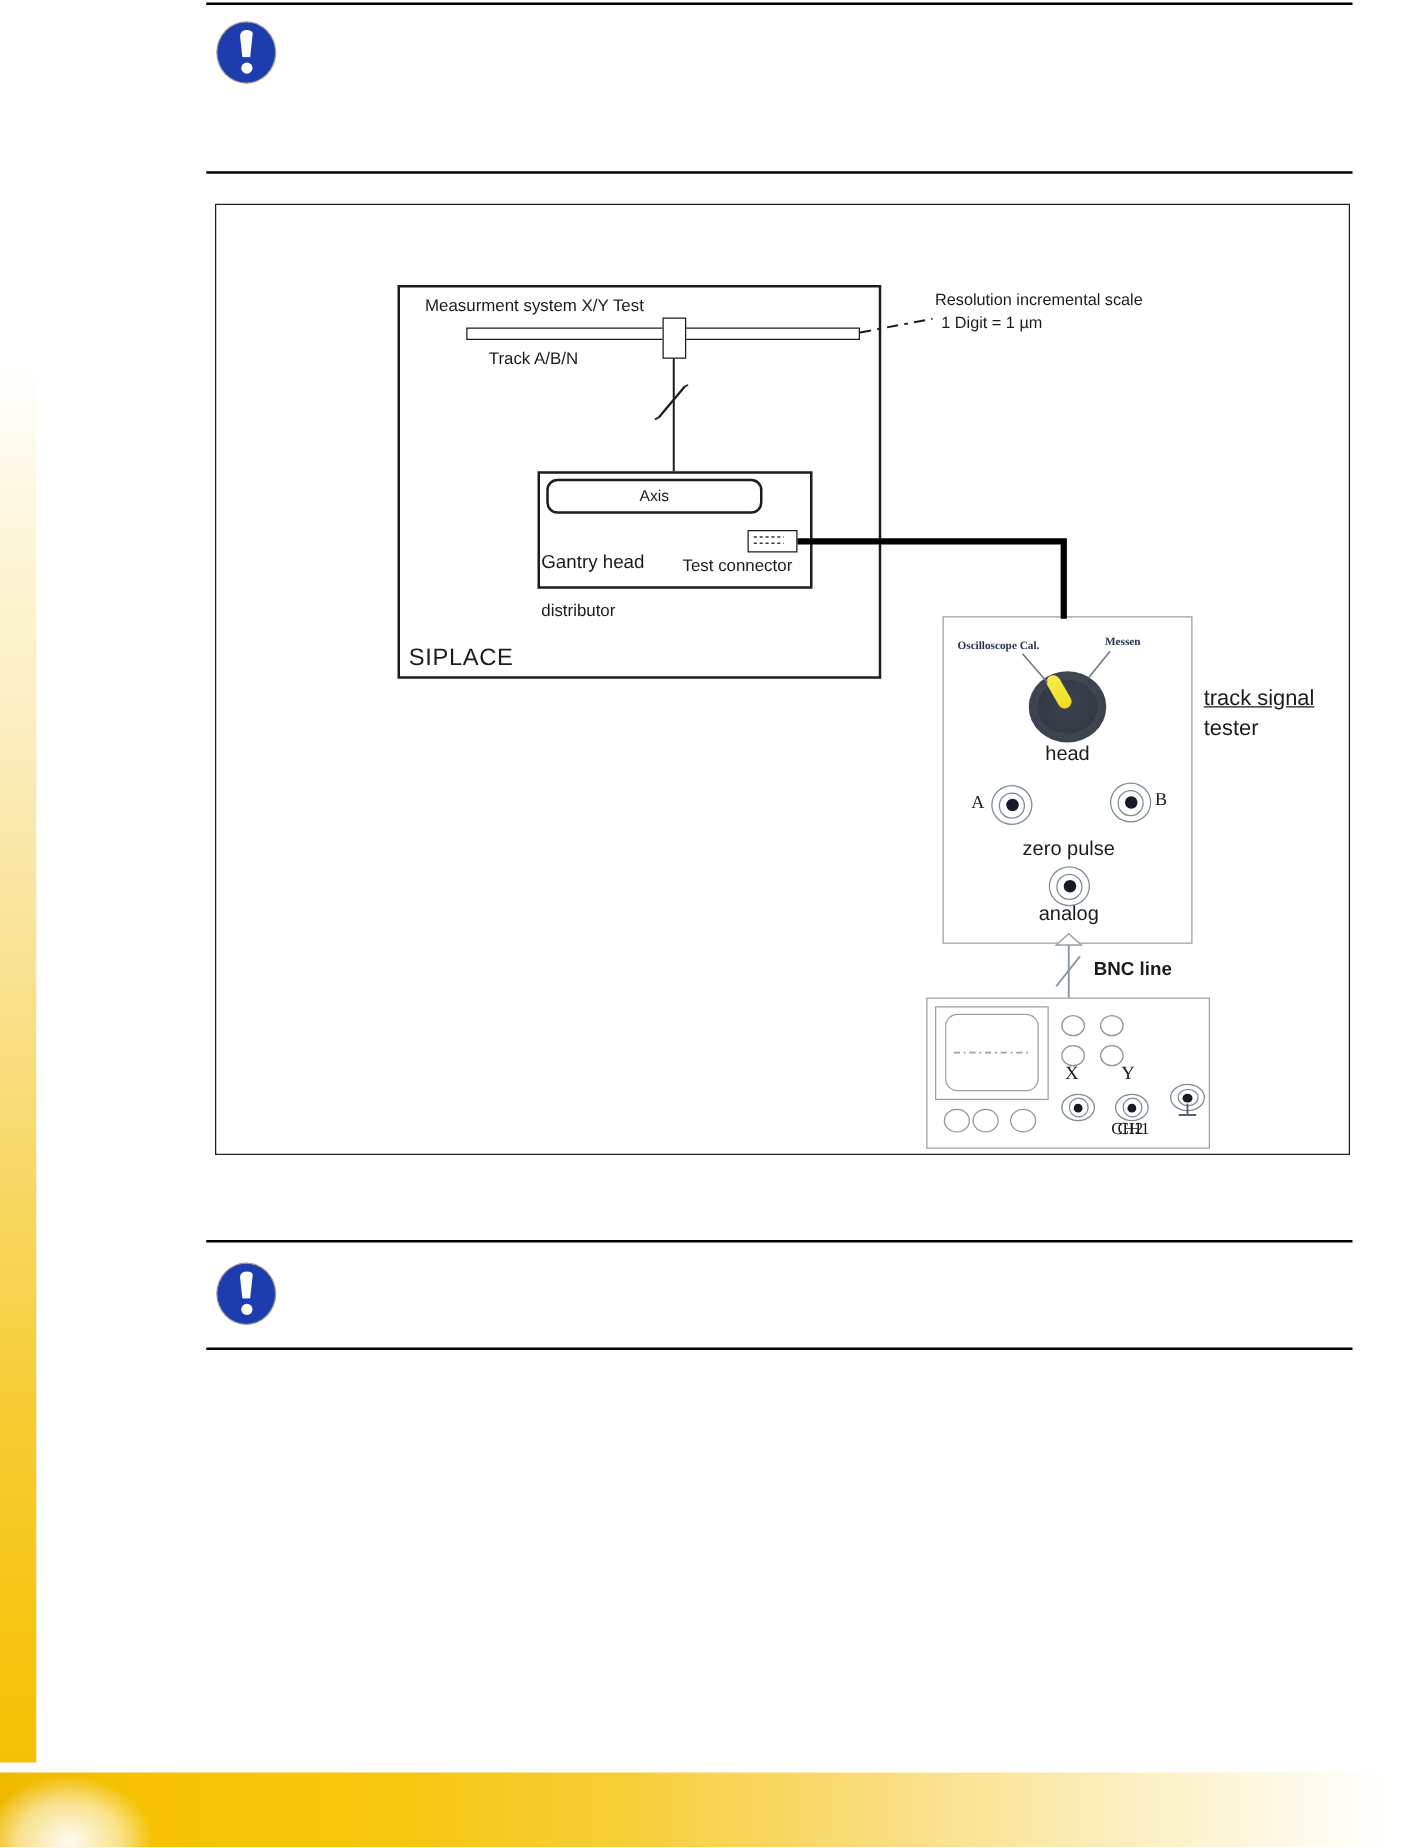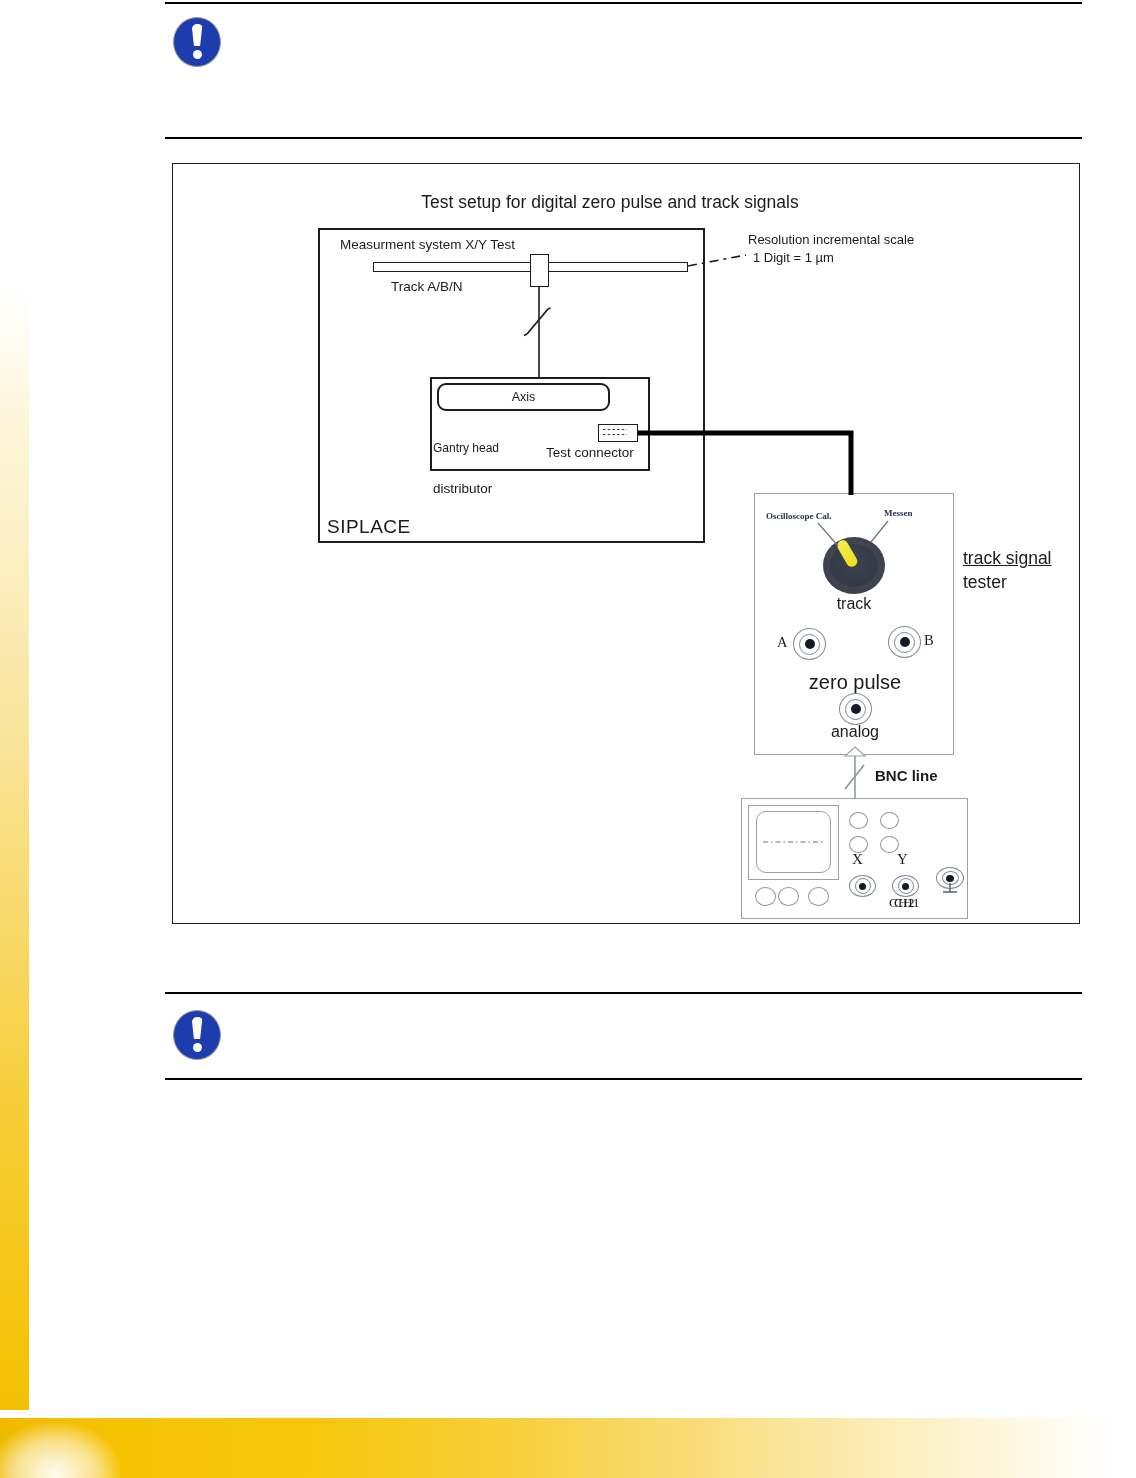--- a/index.html
+++ b/index.html
@@ -90,68 +90,67 @@
     <div class="bang-bar"></div>
     <div class="bang-dot"></div>
   </div>
   <div class="notice" style="left:173px; top:1010px;">
     <div class="bang-bar"></div>
     <div class="bang-dot"></div>
   </div>
 
   <div class="frame"></div>
 
-  <div class="t ctr" style="left:200px; top:192px; width:820px; font-size:17.5px;">Test setup for digital zero pulse and track signals</div>
 
   <div class="box-dark" style="left:318px; top:228px; width:387px; height:315px;"></div>
 
   <div class="t" style="left:340px; top:237px; font-size:13.5px;">Measurment system X/Y Test</div>
 
   <div class="box-thin" style="left:373px; top:262px; width:315px; height:10px;"></div>
   <div class="box-thin" style="left:530px; top:254px; width:19px; height:33px; z-index:2;"></div>
 
   <div class="t" style="left:391px; top:279px; font-size:13.5px;">Track A/B/N</div>
 
   <div class="t" style="left:748px; top:232px; font-size:13px;">Resolution incremental scale</div>
   <div class="t" style="left:753px; top:250px; font-size:13px;">1 Digit = 1 µm</div>
 
   <div class="box-dark" style="left:430px; top:377px; width:220px; height:94px;"></div>
   <div class="box-dark" style="left:437px; top:383px; width:173px; height:28px; border-radius:9px;"></div>
   <div class="t ctr" style="left:437px; top:390px; width:173px; font-size:12.5px;">Axis</div>
   <div class="box-thin" style="left:598px; top:424px; width:40px; height:18px; z-index:2;"></div>
-  <div class="t" style="left:433px; top:441px; font-size:12px;">Gantry head</div>
+  <div class="t" style="left:433px; top:441px; font-size:15px;">Gantry head</div>
   <div class="t" style="left:433px; top:481px; font-size:13.5px;">distributor</div>
   <div class="t" style="left:546px; top:445px; font-size:13.5px;">Test connector</div>
 
   <div class="t" style="left:327px; top:516px; font-size:19px; letter-spacing:.5px;">SIPLACE</div>
 
   <div class="box-gray" style="left:754px; top:493px; width:200px; height:262px;"></div>
 
   <div class="t serif" style="left:766px; top:511px; font-size:9px; font-weight:bold; color:#2a3350;">Oscilloscope Cal.</div>
   <div class="t serif" style="left:884px; top:508px; font-size:9px; font-weight:bold; color:#2a3350;">Messen</div>
 
   <div class="knob">
     <div class="knob-pointer"></div>
   </div>
-  <div class="t ctr" style="left:823px; top:595px; width:62px; font-size:16px;">track</div>
+  <div class="t ctr" style="left:823px; top:595px; width:62px; font-size:16px;">head</div>
 
   <div class="t serif" style="left:777px; top:634px; font-size:14.5px;">A</div>
   <div class="jack" style="left:793px; top:628px; width:33px; height:32px;">
     <div class="jack-mid" style="width:21px; height:21px;">
       <div class="jack-dot" style="width:10px; height:10px;"></div>
     </div>
   </div>
   <div class="jack" style="left:888px; top:626px; width:33px; height:32px;">
     <div class="jack-mid" style="width:21px; height:21px;">
       <div class="jack-dot" style="width:10px; height:10px;"></div>
     </div>
   </div>
   <div class="t serif" style="left:924px; top:632px; font-size:14.5px;">B</div>
 
-  <div class="t ctr" style="left:805px; top:671px; width:100px; font-size:20px;">zero pulse</div>
+  <div class="t ctr" style="left:805px; top:671px; width:100px; font-size:16px;">zero pulse</div>
 
   <div class="jack" style="left:839px; top:693px; width:33px; height:32px;">
     <div class="jack-mid" style="width:21px; height:21px;">
       <div class="jack-dot" style="width:10px; height:10px;"></div>
     </div>
   </div>
   <div class="t ctr" style="left:805px; top:723px; width:100px; font-size:16px;">analog</div>
 
   <div class="t" style="left:963px; top:548px; font-size:17.5px;text-decoration:underline;">track signal</div>
   <div class="t" style="left:963px; top:572px; font-size:17.5px;text-align:right;">tester</div>

